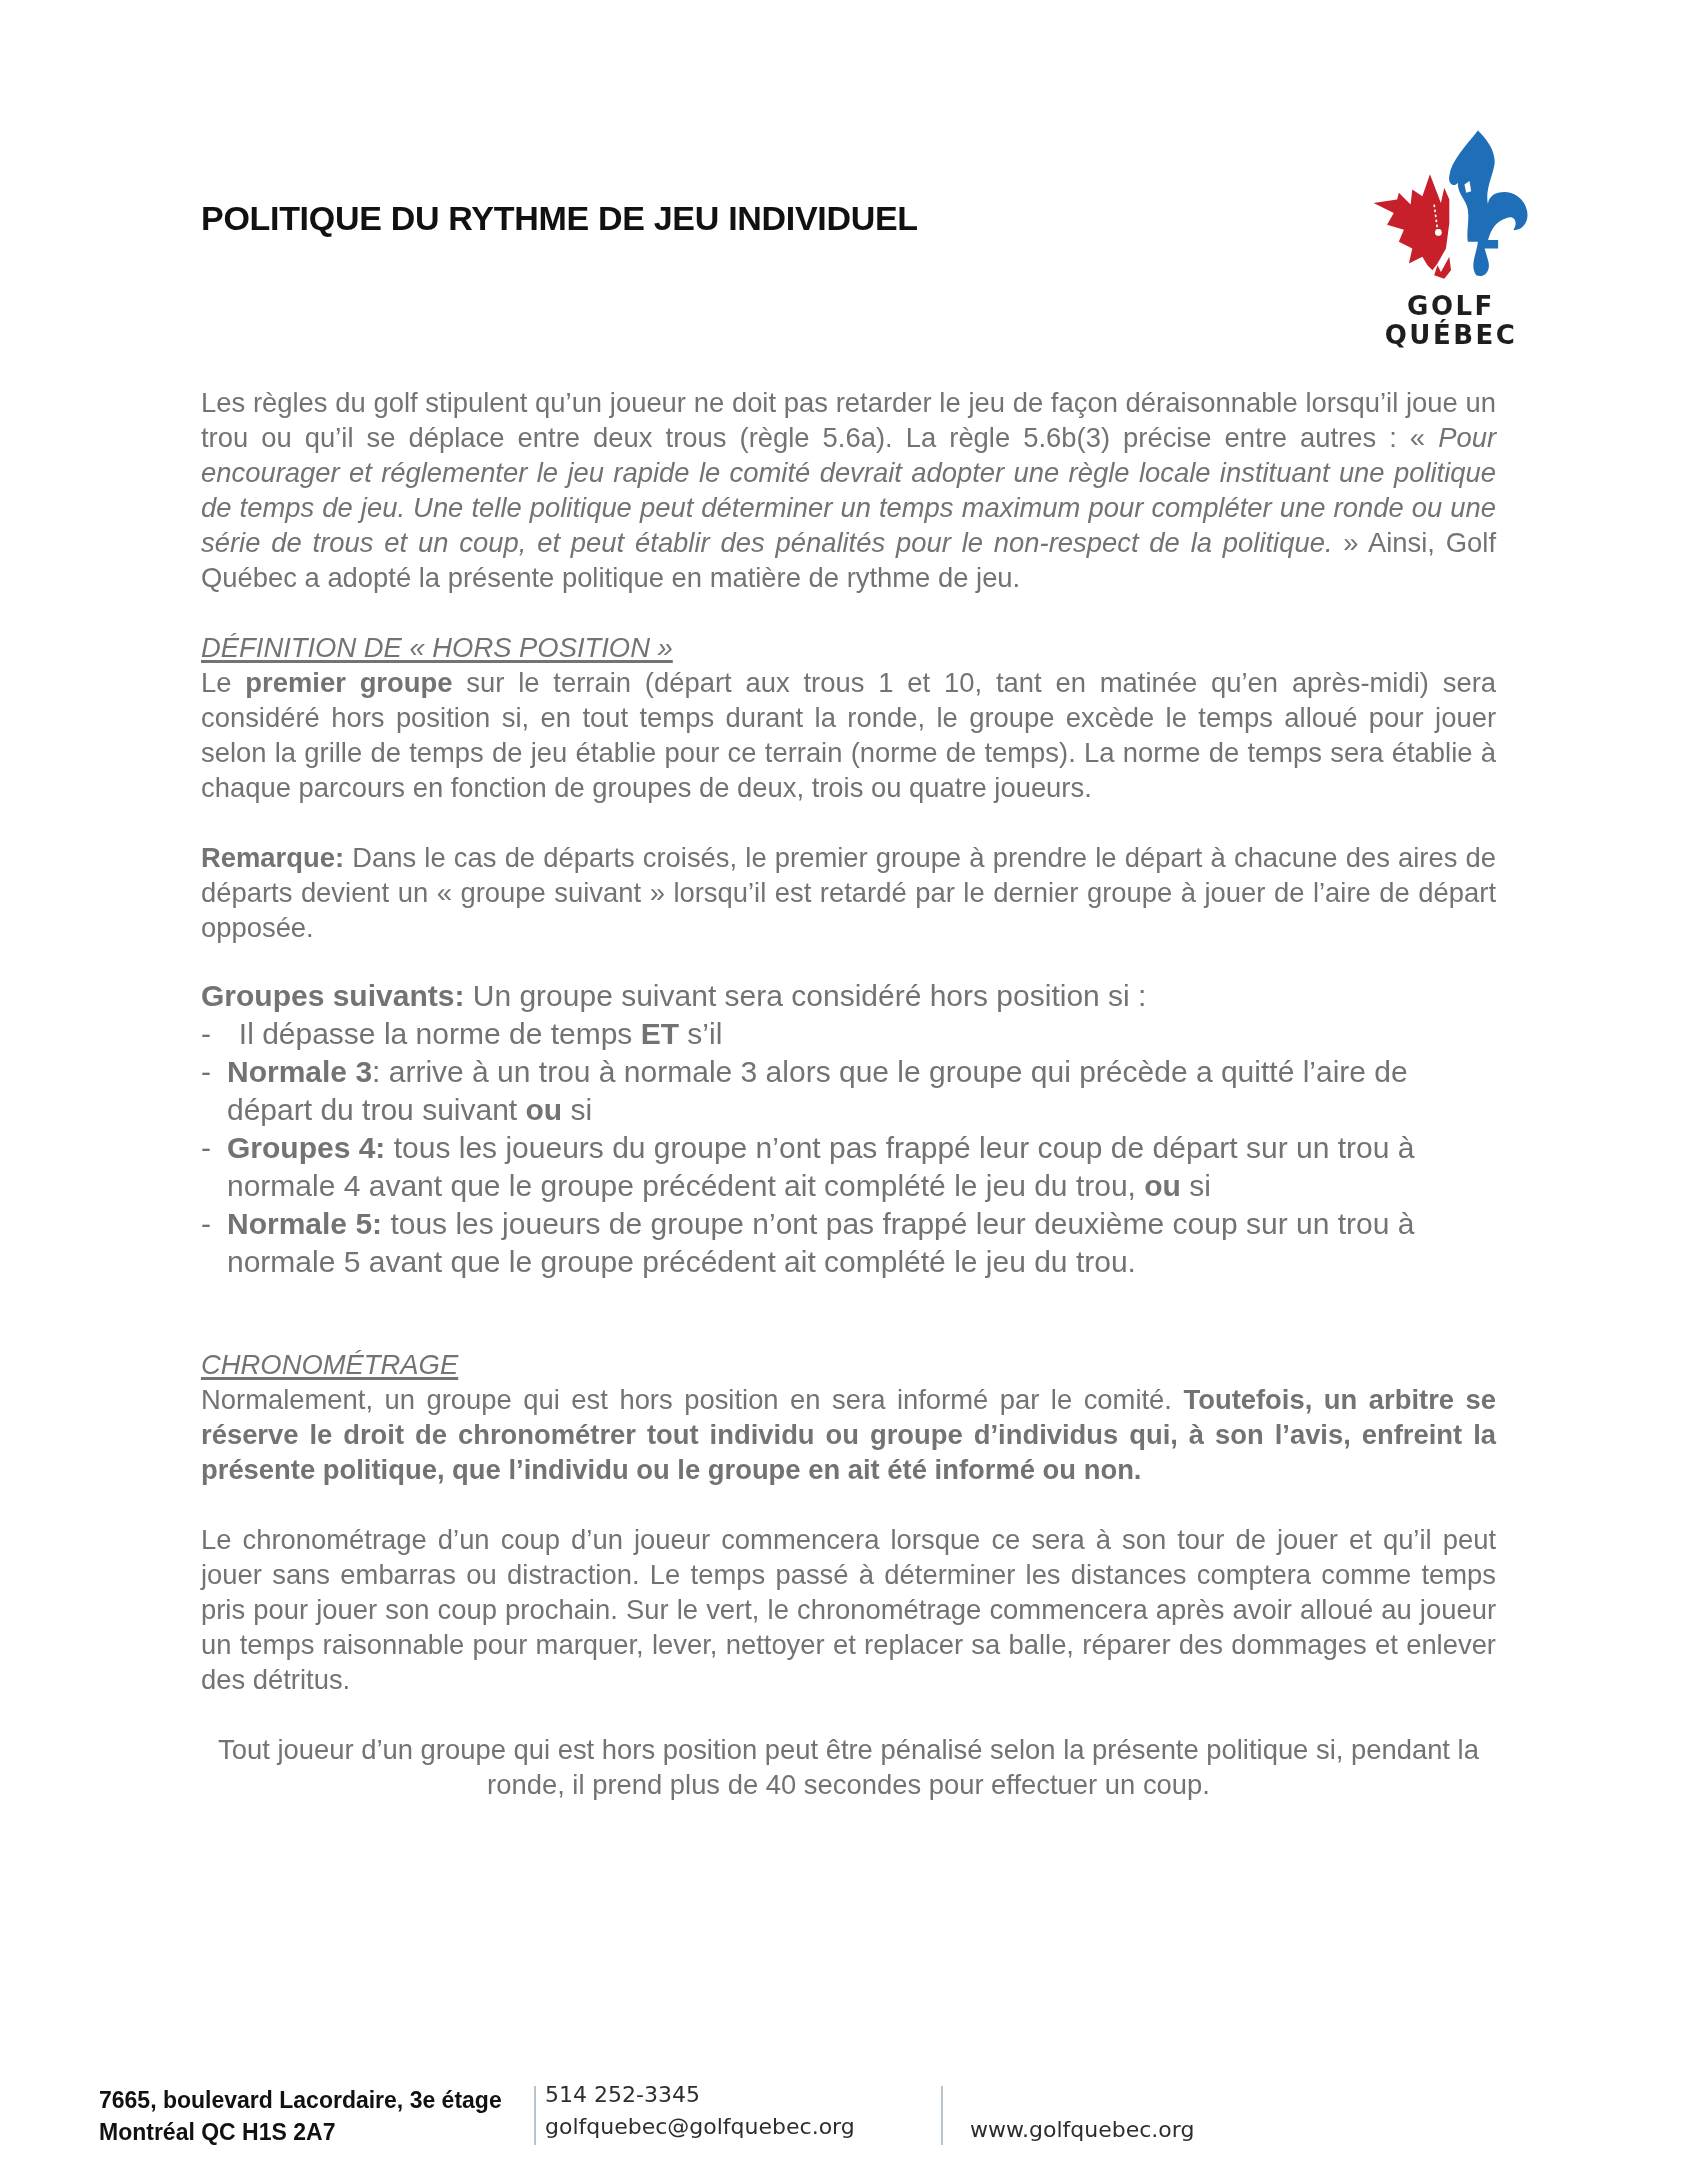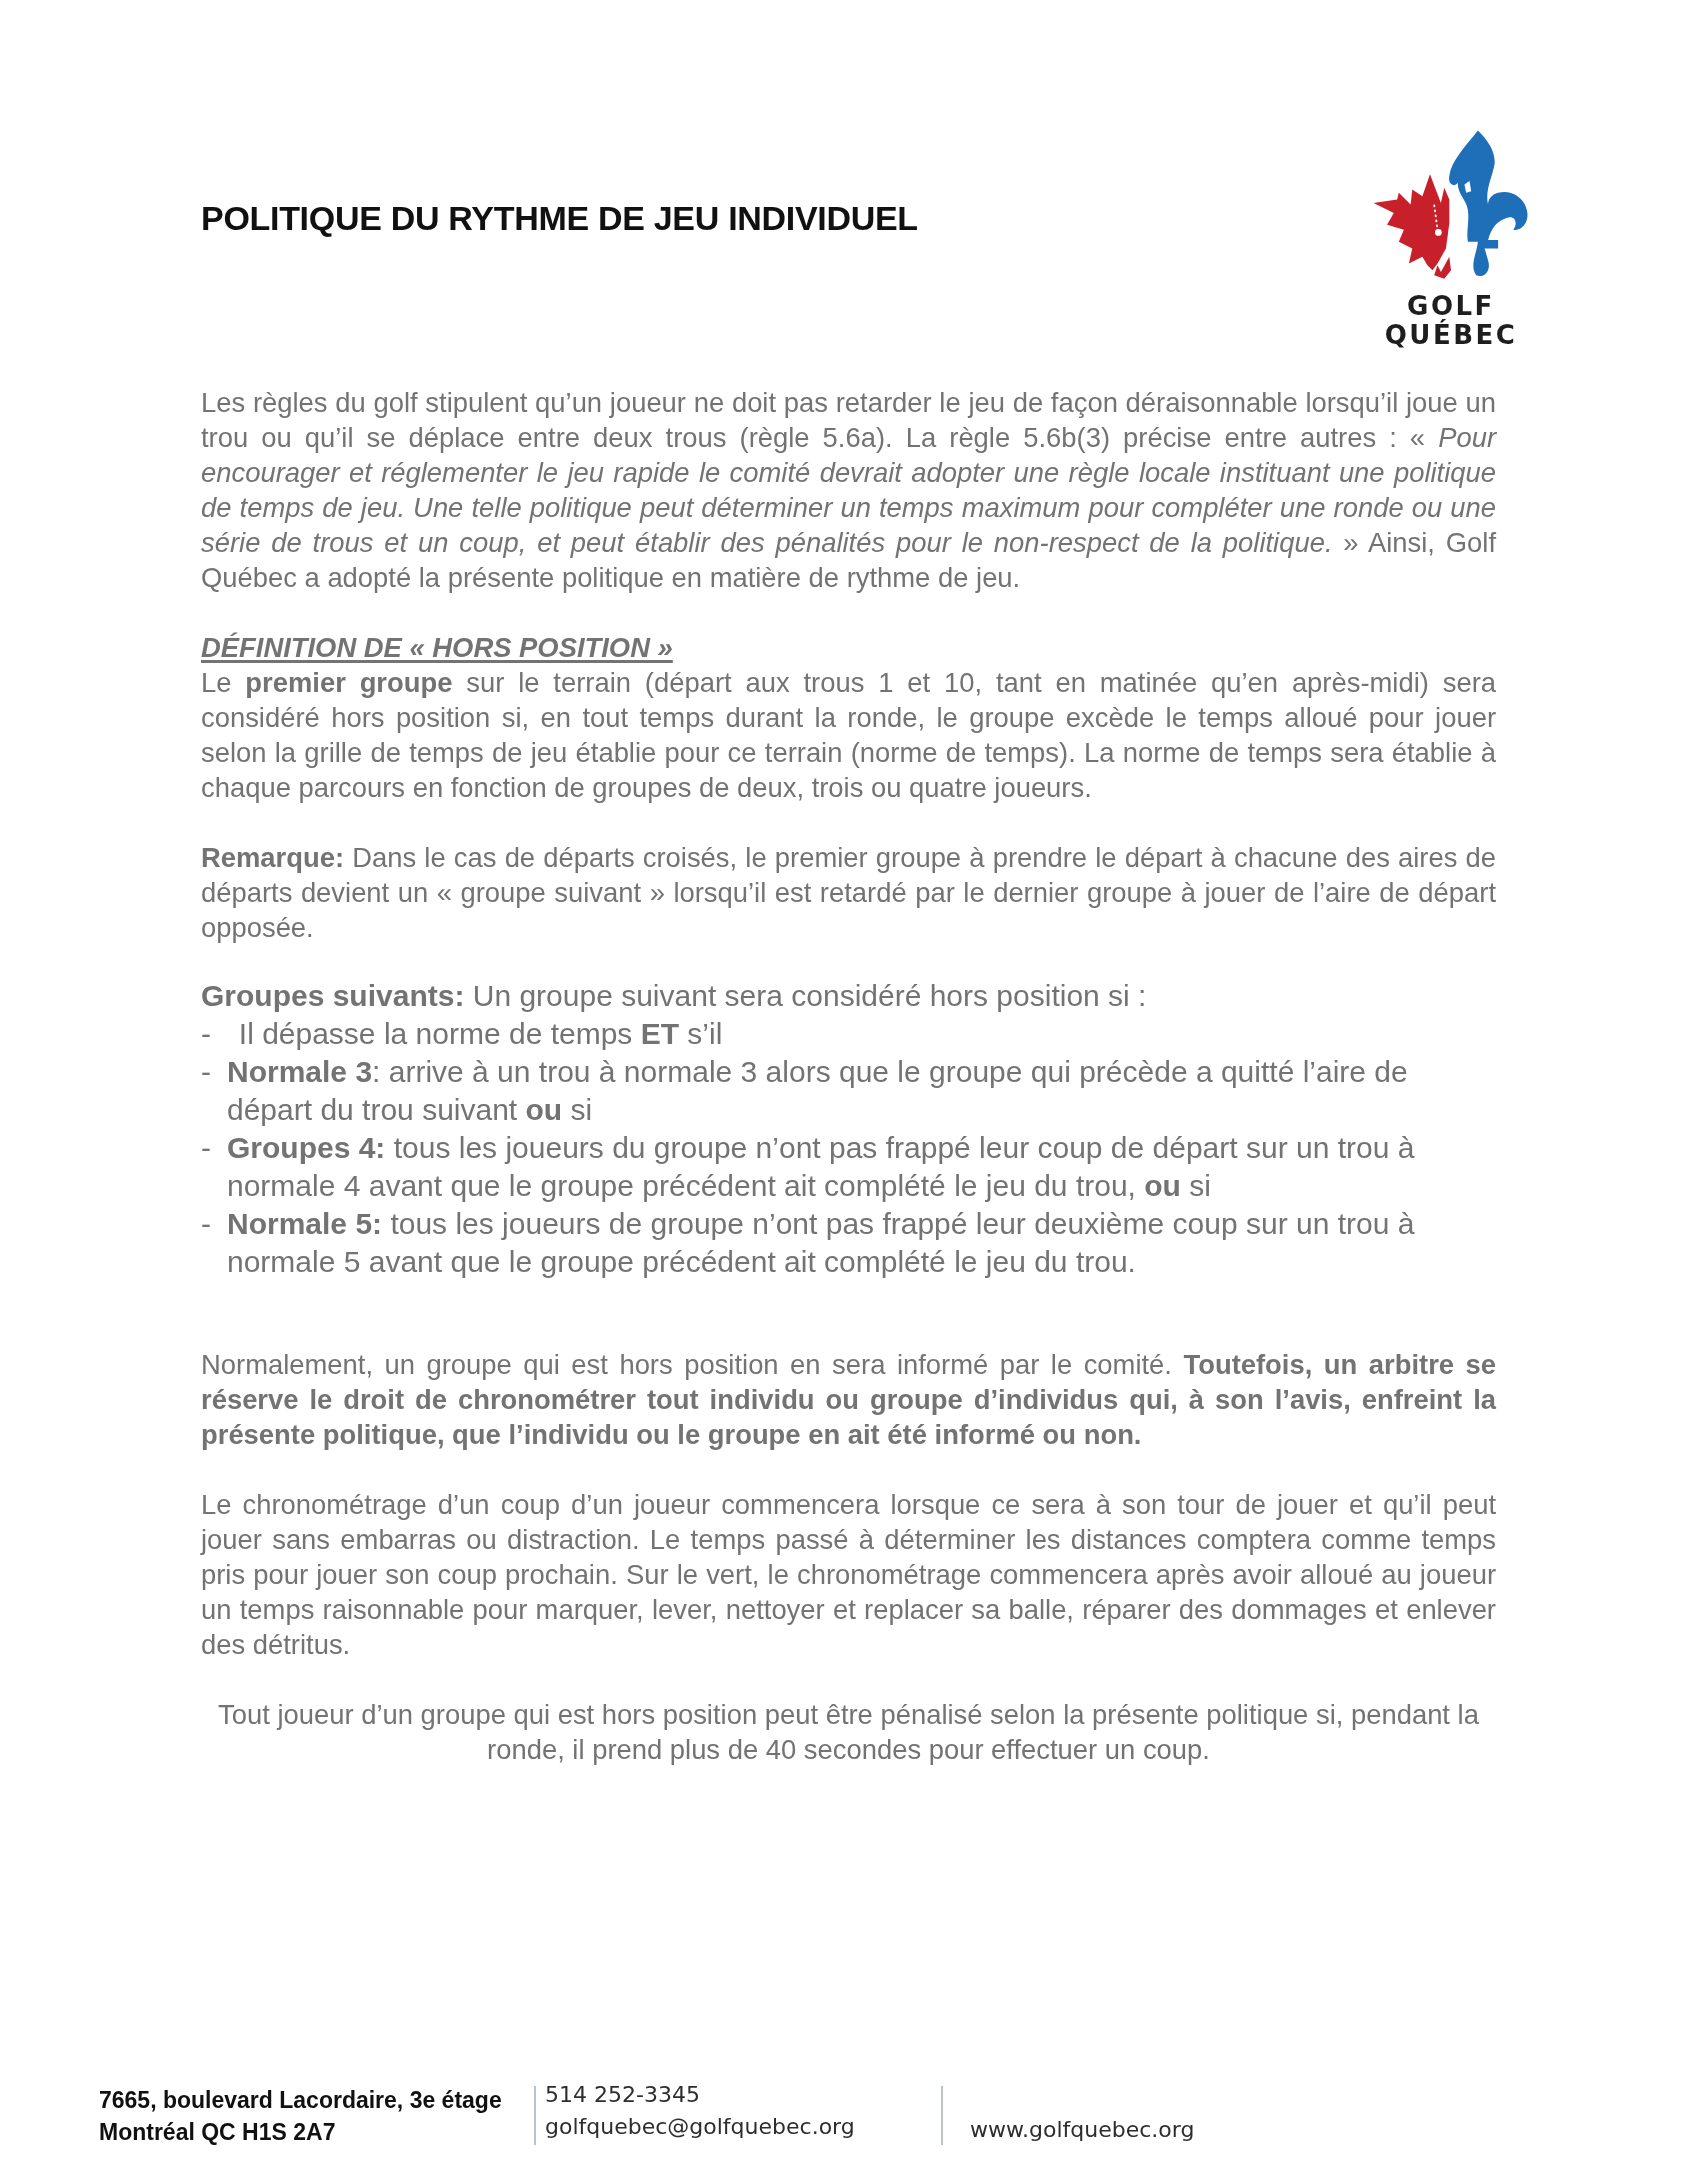--- a/index.html
+++ b/index.html
@@ -48,21 +48,21 @@
       top: 385px;
       width: 1295px;
       font-size: 27.4px;
       line-height: 35px;
       color: #737373;
     }
     .para { text-align: justify; }
     .para.left { text-align: center; }
     .gap { height: 35px; }
     .section-heading {
-      font-weight: bold;
+      font-weight: normal;
       font-style: italic;
       text-decoration: underline;
       text-decoration-thickness: 2.5px;
       text-underline-offset: 3.4px;
     }
     .b { font-weight: bold; }
     .i { font-style: italic; }
     .u { text-decoration: underline; text-decoration-thickness: 2.5px; text-underline-offset: 3.4px; }
 
     .groups {
@@ -196,20 +196,21 @@
       <span class="dash">-</span>
       <div class="text"><span class="b">Normale 5:</span><span> tous les joueurs de groupe n’ont pas frappé leur deuxième coup sur un trou à normale 5 avant que le groupe précédent ait complété le jeu du trou.</span></div>
     </div>
   </div>
 
   <div class="gap" style="height:34px"></div>
 
 
   <div class="gap" style="height:32px"></div>
 
+  <div class="section-heading">CHRONOMÉTRAGE</div>
   <p class="para">
     <span>Normalement, un groupe qui est hors position en sera informé par le comité. </span><span class="b">Toutefois, un arbitre se réserve le droit de chronométrer tout individu ou groupe d’individus qui, à son l’avis, enfreint la présente politique, que l’individu ou le groupe en ait été informé ou non.</span>
   </p>
 
   <div class="gap"></div>
 
   <p class="para">Le chronométrage d’un coup d’un joueur commencera lorsque ce sera à son tour de jouer et qu’il peut jouer sans embarras ou distraction. Le temps passé à déterminer les distances comptera comme temps pris pour jouer son coup prochain. Sur le vert, le chronométrage commencera après avoir alloué au joueur un temps raisonnable pour marquer, lever, nettoyer et replacer sa balle, réparer des dommages et enlever des détritus.</p>
 
   <div class="gap"></div>
 

